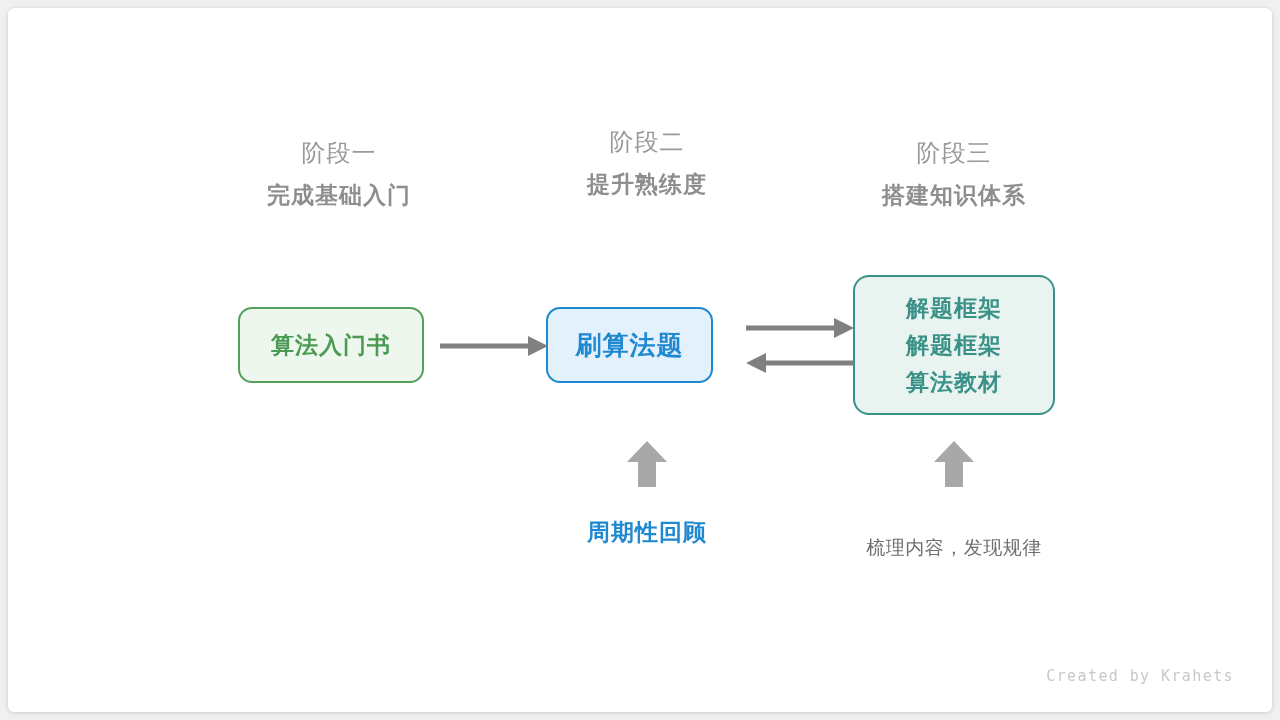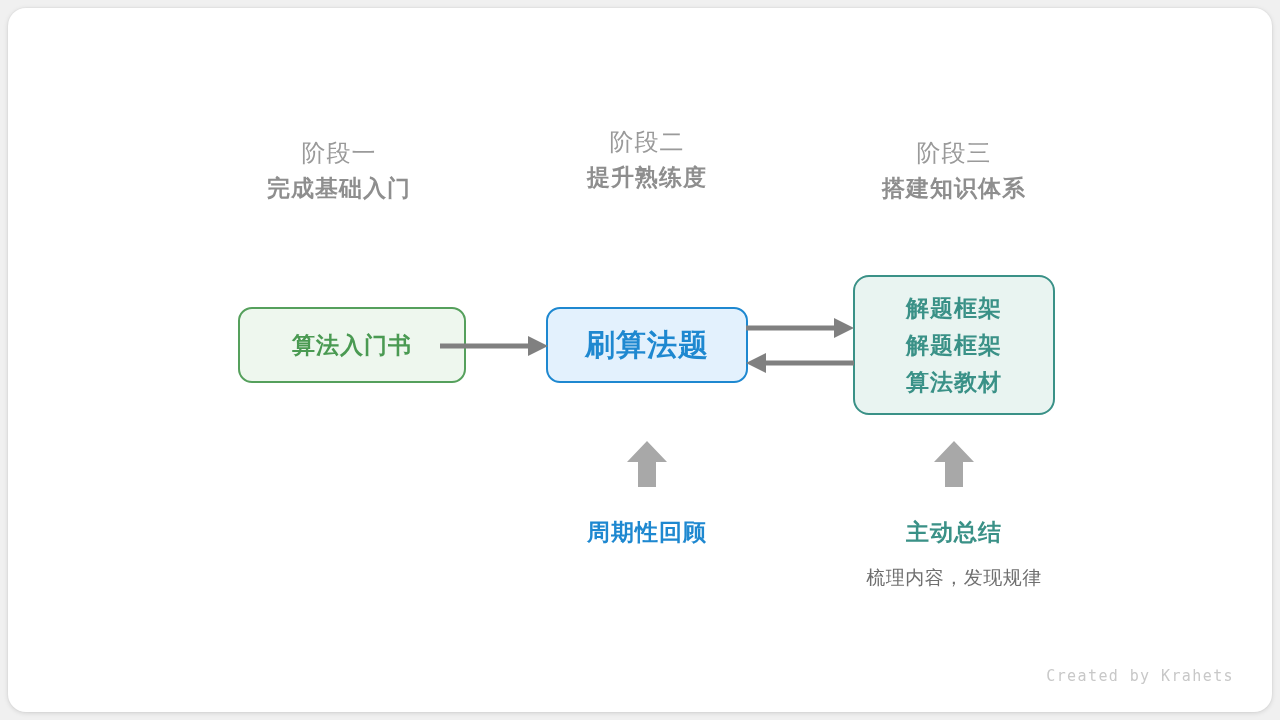--- a/index.html
+++ b/index.html
@@ -16,21 +16,21 @@
     height: 720px;
     overflow: hidden;
   }
   .card {
     position: absolute;
     left: 8px;
     top: 8px;
     width: 1264px;
     height: 704px;
     background: #ffffff;
-    border-radius: 18px;
+    border-radius: 6px;
     box-shadow: 0 1px 5px rgba(0,0,0,0.13), 0 0 0 1px rgba(0,0,0,0.02);
   }
 
   
   .phase {
     position: absolute;
     text-align: center;
     width: 260px;
   }
   .phase .ph-top {
@@ -39,53 +39,53 @@
     font-weight: 400;
     letter-spacing: 1px;
     line-height: 30px;
   }
   .phase .ph-sub {
     font-size: 23px;
     color: #8e8e8e;
     font-weight: bold;
     letter-spacing: 1px;
     line-height: 30px;
-    margin-top: 5px;
+    margin-top: 12px;
   }
   #phase-1 { left: 201px; top: 130px; }
   #phase-2 { left: 509px; top: 119px; }
   #phase-3 { left: 816px; top: 130px; }
 
   
   .node {
     position: absolute;
     box-sizing: border-box;
     display: flex;
     flex-direction: column;
     align-items: center;
     justify-content: center;
     border-radius: 14px;
     font-weight: bold;
     letter-spacing: 1px;
   }
   #node-book {
     left: 230px; top: 299px;
-    width: 228px; height: 76px;
+    width: 186px; height: 76px;
     background: #eef7ee;
     border: 2px solid #55a05c;
     color: #4a9a52;
     font-size: 23px;
   }
   #node-practice {
     left: 538px; top: 299px;
-    width: 202px; height: 76px;
+    width: 167px; height: 76px;
     background: #e3f1fd;
     border: 2px solid #1e88d0;
     color: #1e88d0;
-    font-size: 30px;
+    font-size: 26px;
   }
   #node-resources {
     left: 845px; top: 267px;
     width: 202px; height: 140px;
     background: #e9f4f1;
     border: 2px solid #3a9187;
     color: #3a9187;
     font-size: 23px;
     border-radius: 16px;
   }
@@ -196,21 +196,20 @@
     </svg>
     <svg class="up-arrow" id="up-arrow-summary" viewBox="0 0 42 48">
       <polygon points="21,1 41,22 30,22 30,47 12,47 12,22 1,22" fill="#a8a8a8"></polygon>
     </svg>
 
     <div class="note" id="note-review">
       <div class="note-title">周期性回顾</div>
     </div>
 
     <div class="note" id="note-summary">
-      <div class="note-title">主动总结</div>
       <div class="note-body">
         <div>梳理内容，发现规律</div>
       </div>
     </div>
 
     <div id="footer-credit">Created by Krahets</div>
 
   </div>
 </div>
 

